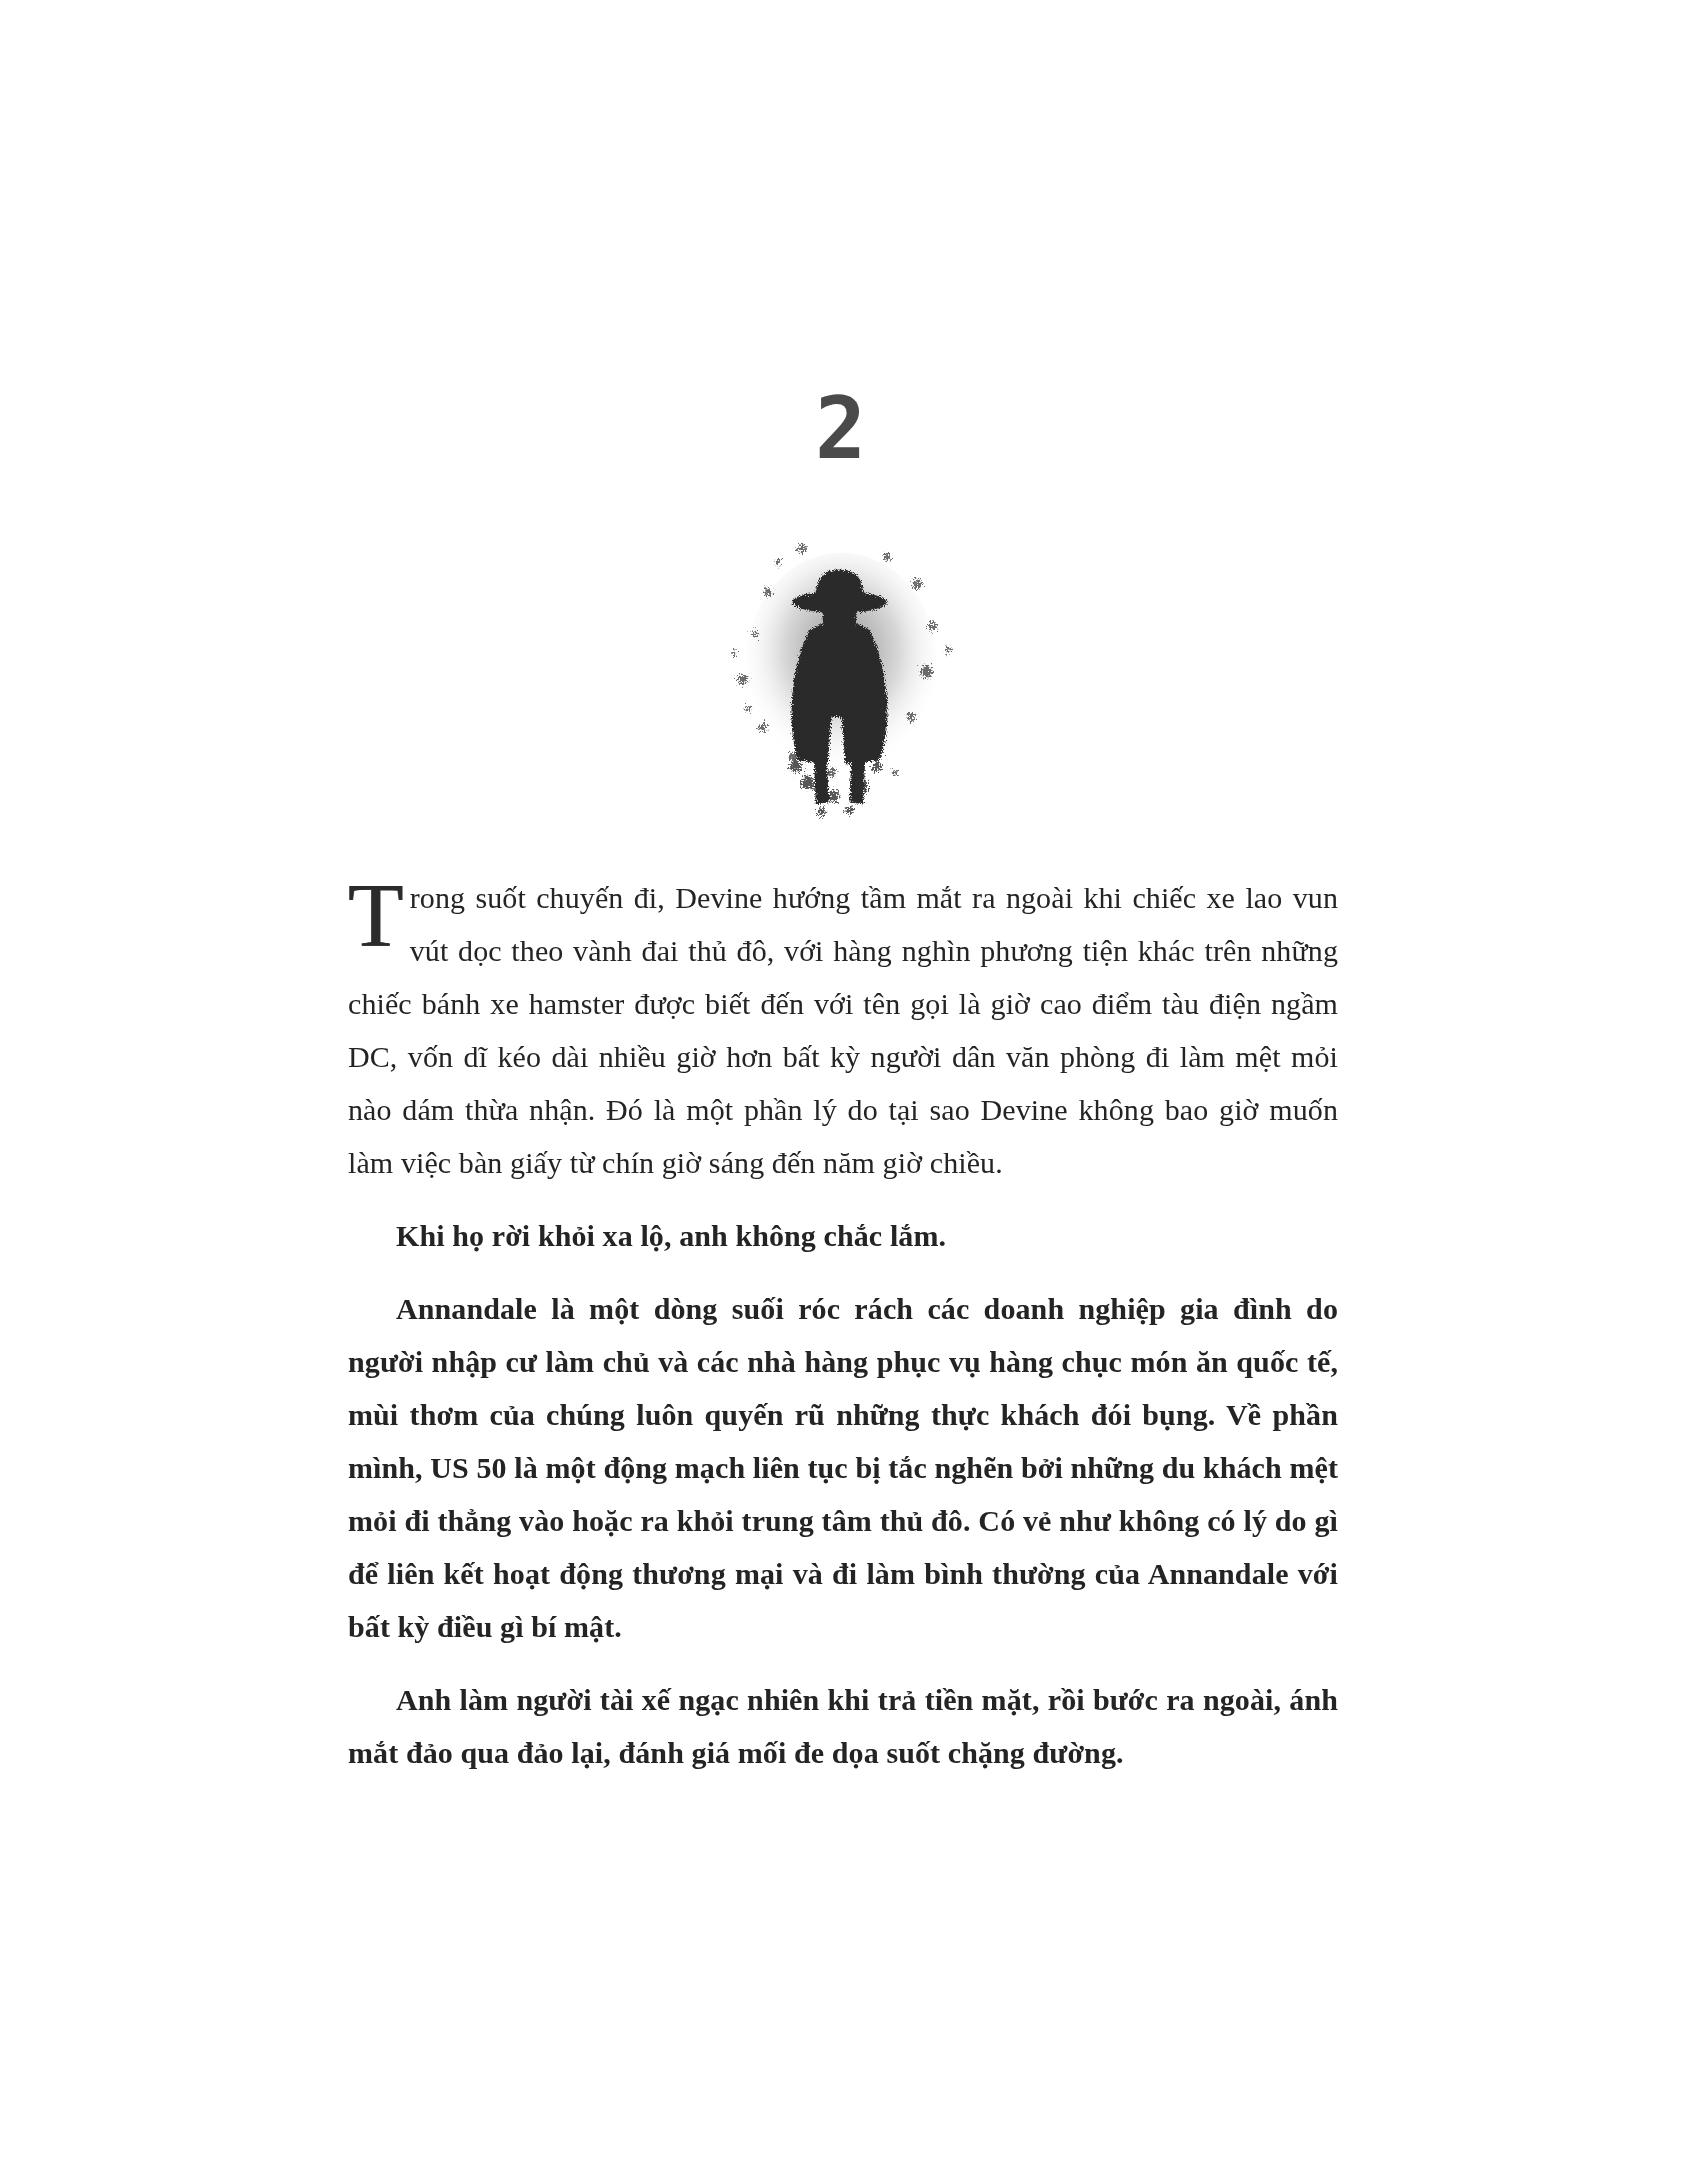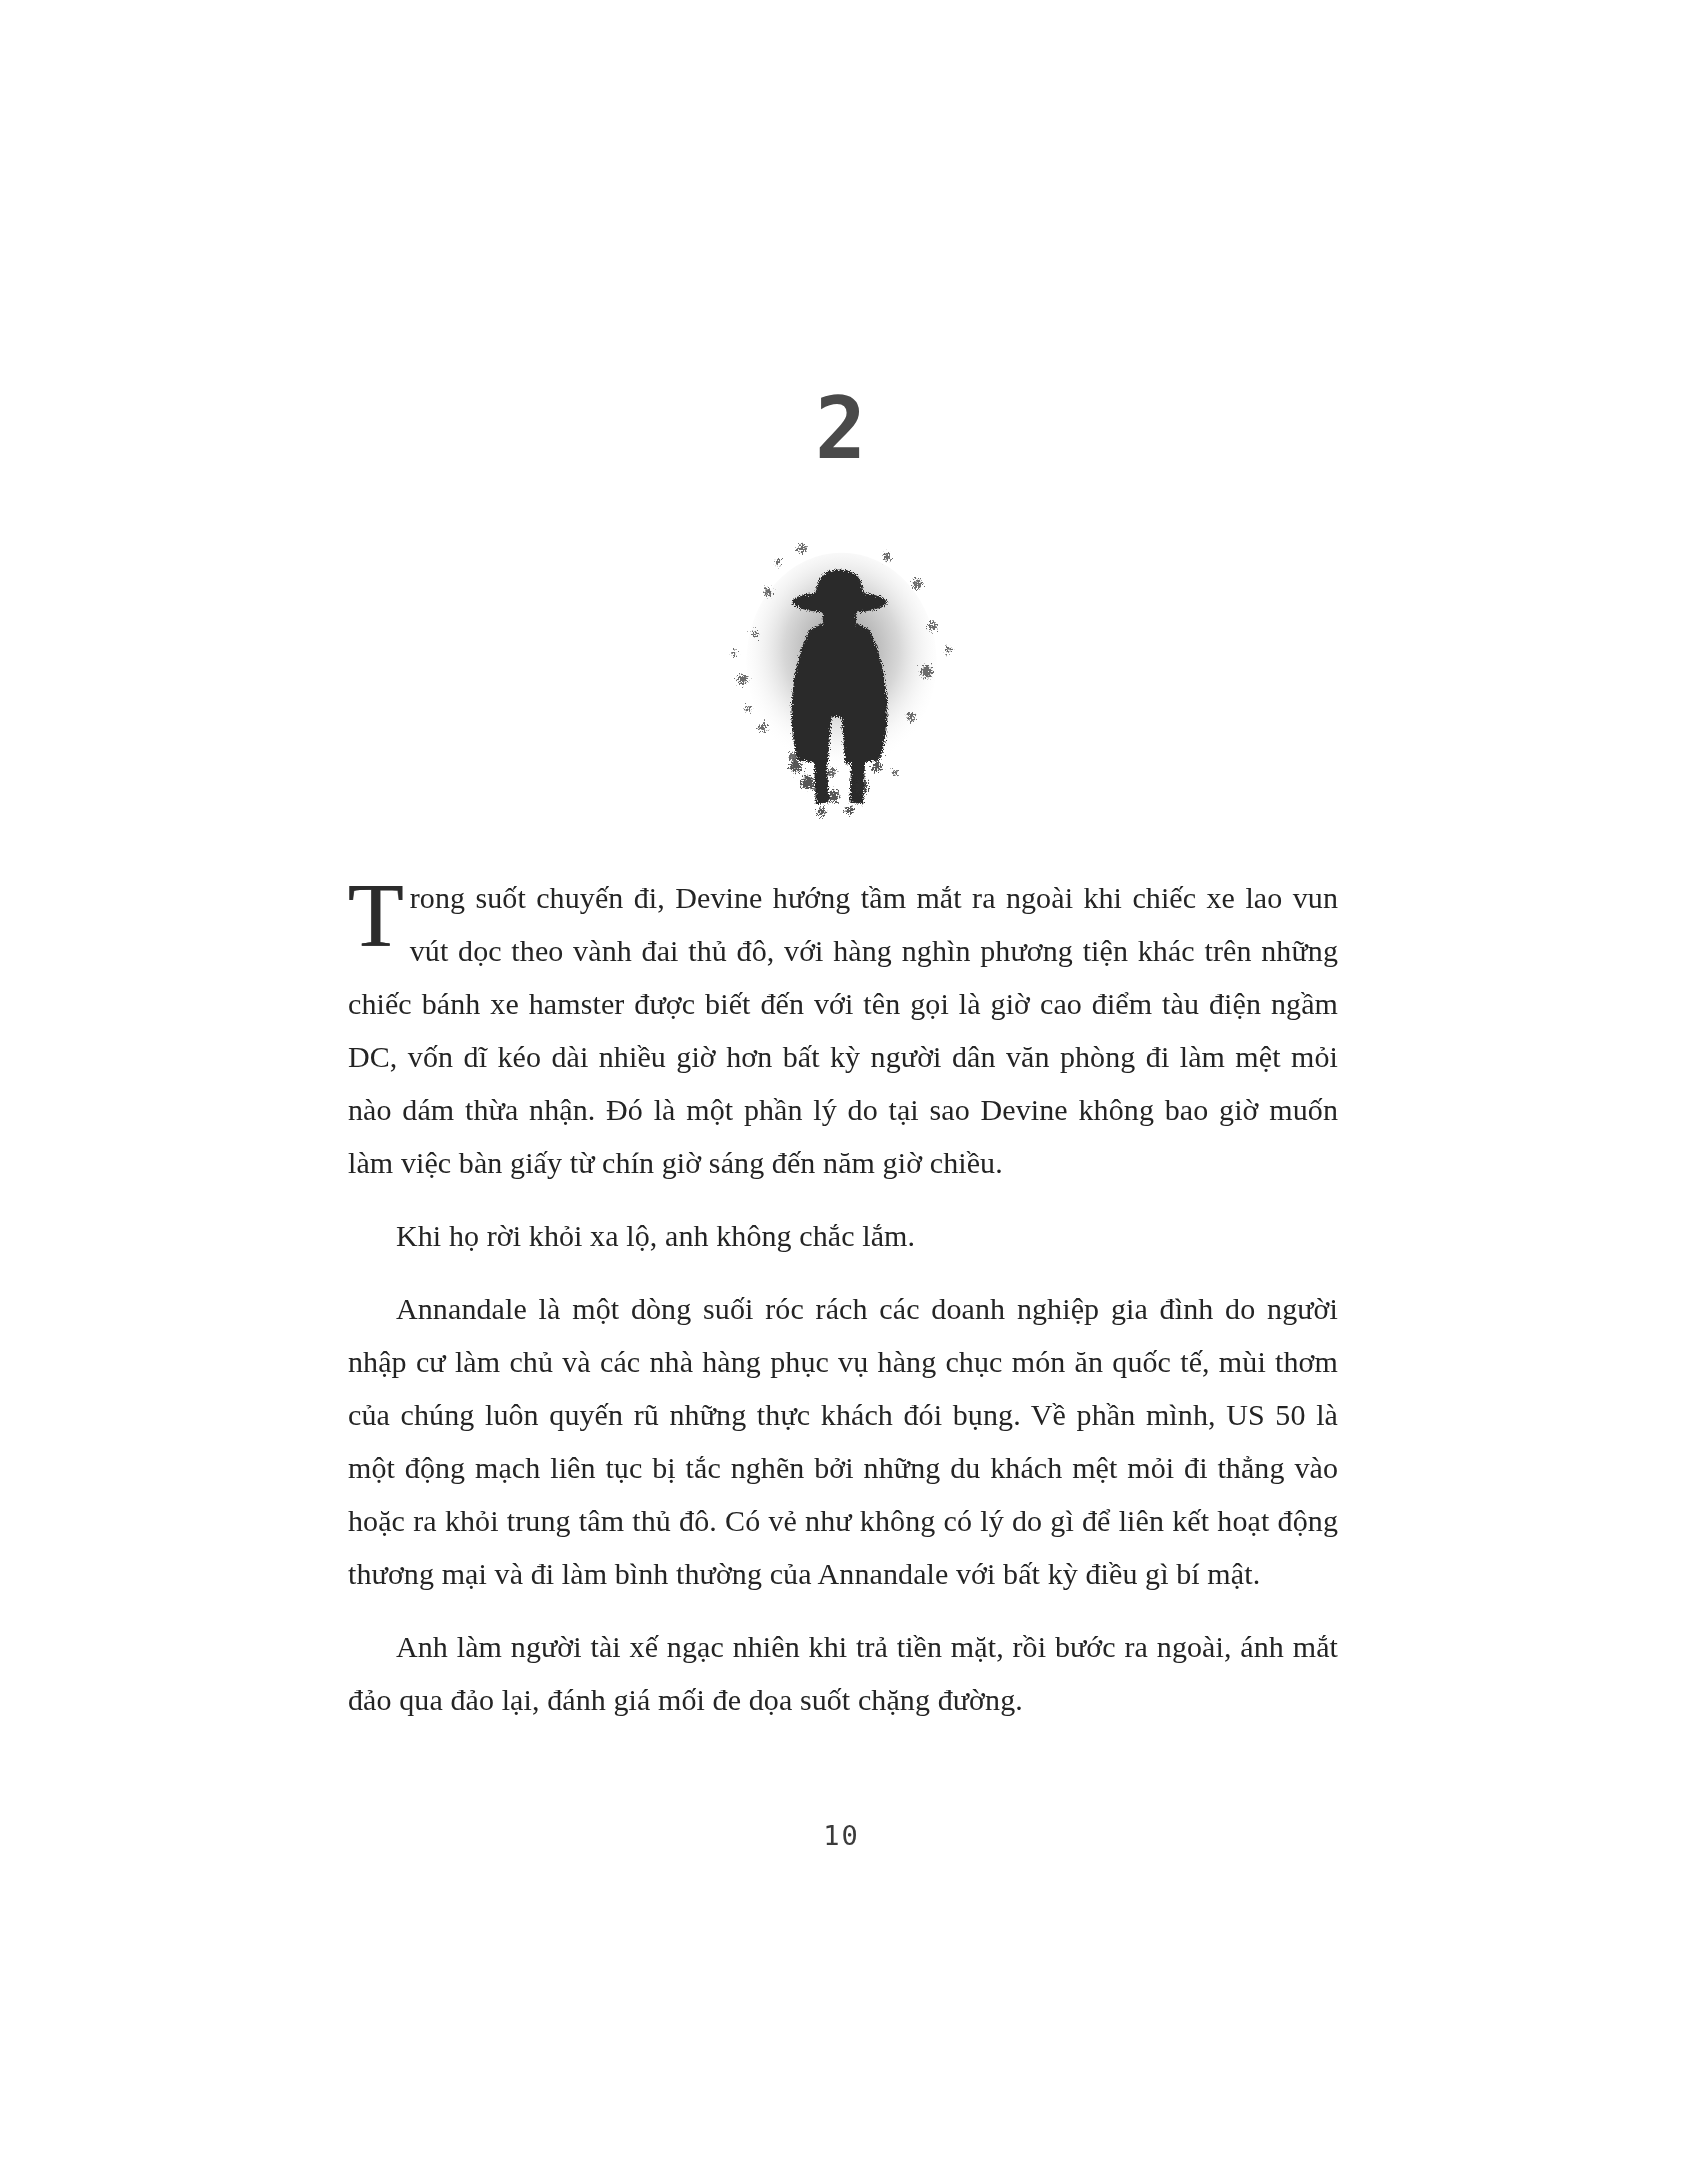--- a/index.html
+++ b/index.html
@@ -70,21 +70,21 @@
     margin: 0 0 0 0;
     font-size: 30px;
     line-height: 53px;
     text-align: justify;
     text-indent: 48px;
     color: #242424;
     letter-spacing: 0.1px;
     -webkit-hyphens: none;
     hyphens: none;
   }
-  p.body-par + p.body-par { margin-top: 20px; }
+  p.body-par + p.body-par { margin-top: 20px; font-weight: bold; }
 
   
   p.first-par {
     text-indent: 0;
     position: relative;
     min-height: 95px;
   }
   .dropcap {
     float: left;
     font-family: "Liberation Serif", serif;
@@ -195,16 +195,15 @@
     </svg>
   </div>
 
   <div class="text-column">
     <p class="body-par first-par"><span class="dropcap">T</span><span>rong suốt chuyến đi, Devine hướng tầm mắt ra ngoài khi chiếc xe lao vun vút dọc theo vành đai thủ đô, với hàng nghìn phương tiện khác trên những chiếc bánh xe hamster được biết đến với tên gọi là giờ cao điểm tàu điện ngầm DC, vốn dĩ kéo dài nhiều giờ hơn bất kỳ người dân văn phòng đi làm mệt mỏi nào dám thừa nhận. Đó là một phần lý do tại sao Devine không bao giờ muốn làm việc bàn giấy từ chín giờ sáng đến năm giờ chiều.</span></p>
     <p class="body-par">Khi họ rời khỏi xa lộ, anh không chắc lắm.</p>
     <p class="body-par">Annandale là một dòng suối róc rách các doanh nghiệp gia đình do người nhập cư làm chủ và các nhà hàng phục vụ hàng chục món ăn quốc tế, mùi thơm của chúng luôn quyến rũ những thực khách đói bụng. Về phần mình, US 50 là một động mạch liên tục bị tắc nghẽn bởi những du khách mệt mỏi đi thẳng vào hoặc ra khỏi trung tâm thủ đô. Có vẻ như không có lý do gì để liên kết hoạt động thương mại và đi làm bình thường của Annandale với bất kỳ điều gì bí mật.</p>
     <p class="body-par">Anh làm người tài xế ngạc nhiên khi trả tiền mặt, rồi bước ra ngoài, ánh mắt đảo qua đảo lại, đánh giá mối đe dọa suốt chặng đường.</p>
   </div>
 
-  <div class="folio">10</div>
 
 </div>
 
 
 </body></html>

